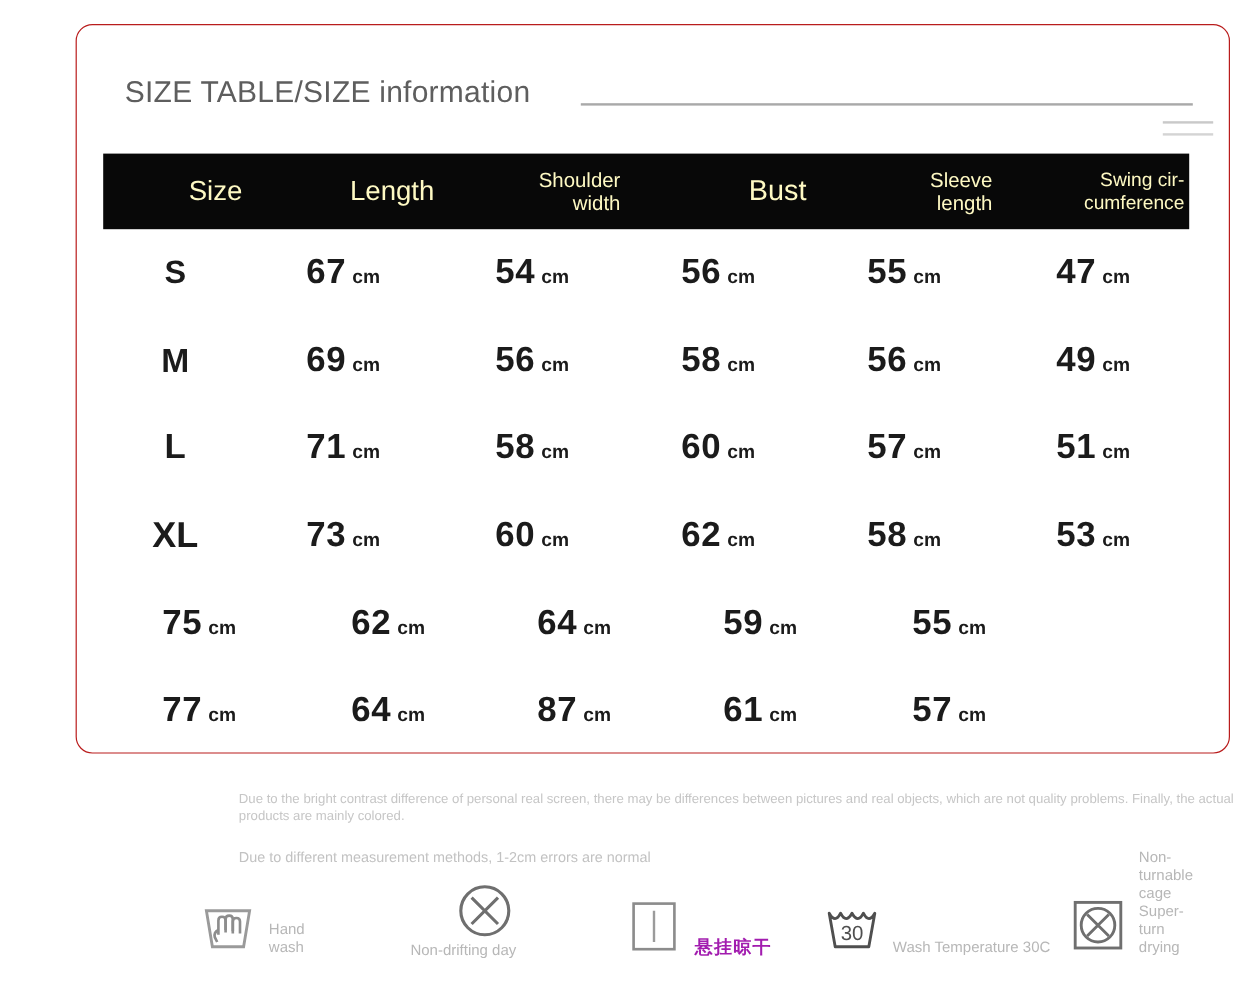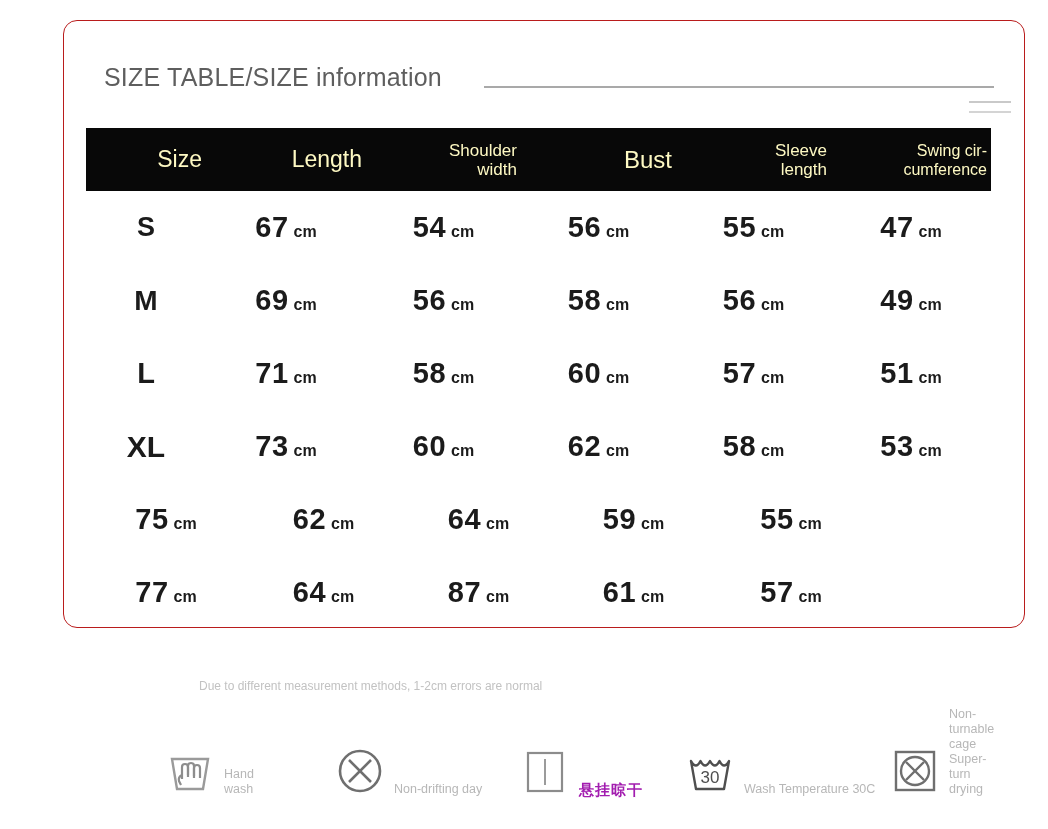--- a/index.html
+++ b/index.html
@@ -185,21 +185,21 @@
   .care-label.cjk {
     color: #a21caf;
     font-size: 15px;
     font-weight: 700;
     letter-spacing: 1px;
   }
   .care-label.stack {
     white-space: pre-line;
   }
   .i1 { left: 60px; }
-  .i2 { left: 230px; }
+  .i2 { left: 230px; flex-direction: column; }
   .i3 { left: 415px; }
   .i4 { left: 580px; }
   .i5 { left: 785px; }
 </style>
 </head>
 <body>
 
 <div class="card">
 
   <div class="title-row">
@@ -267,20 +267,21 @@
           <div class="cell col-length"><span class="val">77</span><span class="unit">cm</span></div>
           <div class="cell col-shoulder"><span class="val">64</span><span class="unit">cm</span></div>
           <div class="cell col-bust"><span class="val">87</span><span class="unit">cm</span></div>
           <div class="cell col-sleeve"><span class="val">61</span><span class="unit">cm</span></div>
           <div class="cell col-swing"><span class="val">57</span><span class="unit">cm</span></div>
         </div>
       </div>
   </div>
 
   <div class="notes">
+    <p class="note-1">Due to the bright contrast difference of personal real screen, there may be differences between pictures and real objects, which are not quality problems. Finally, the actual products are mainly colored.</p>
     <p class="note-2">Due to different measurement methods, 1-2cm errors are normal</p>
   </div>
 
   <div class="care-row">
 
     <div class="care-item i1">
       <span class="glyph">
         <svg viewBox="0 0 52 52" width="52" height="52">
           <path d="M8 14 H44 L39 44 H13 Z" fill="none" stroke="#9a9a9a" stroke-width="2.4"></path>
           <path d="M18 34 V22 q0-3 3-3 t3 3 V30" fill="none" stroke="#8d8d8d" stroke-width="2.2"></path>

